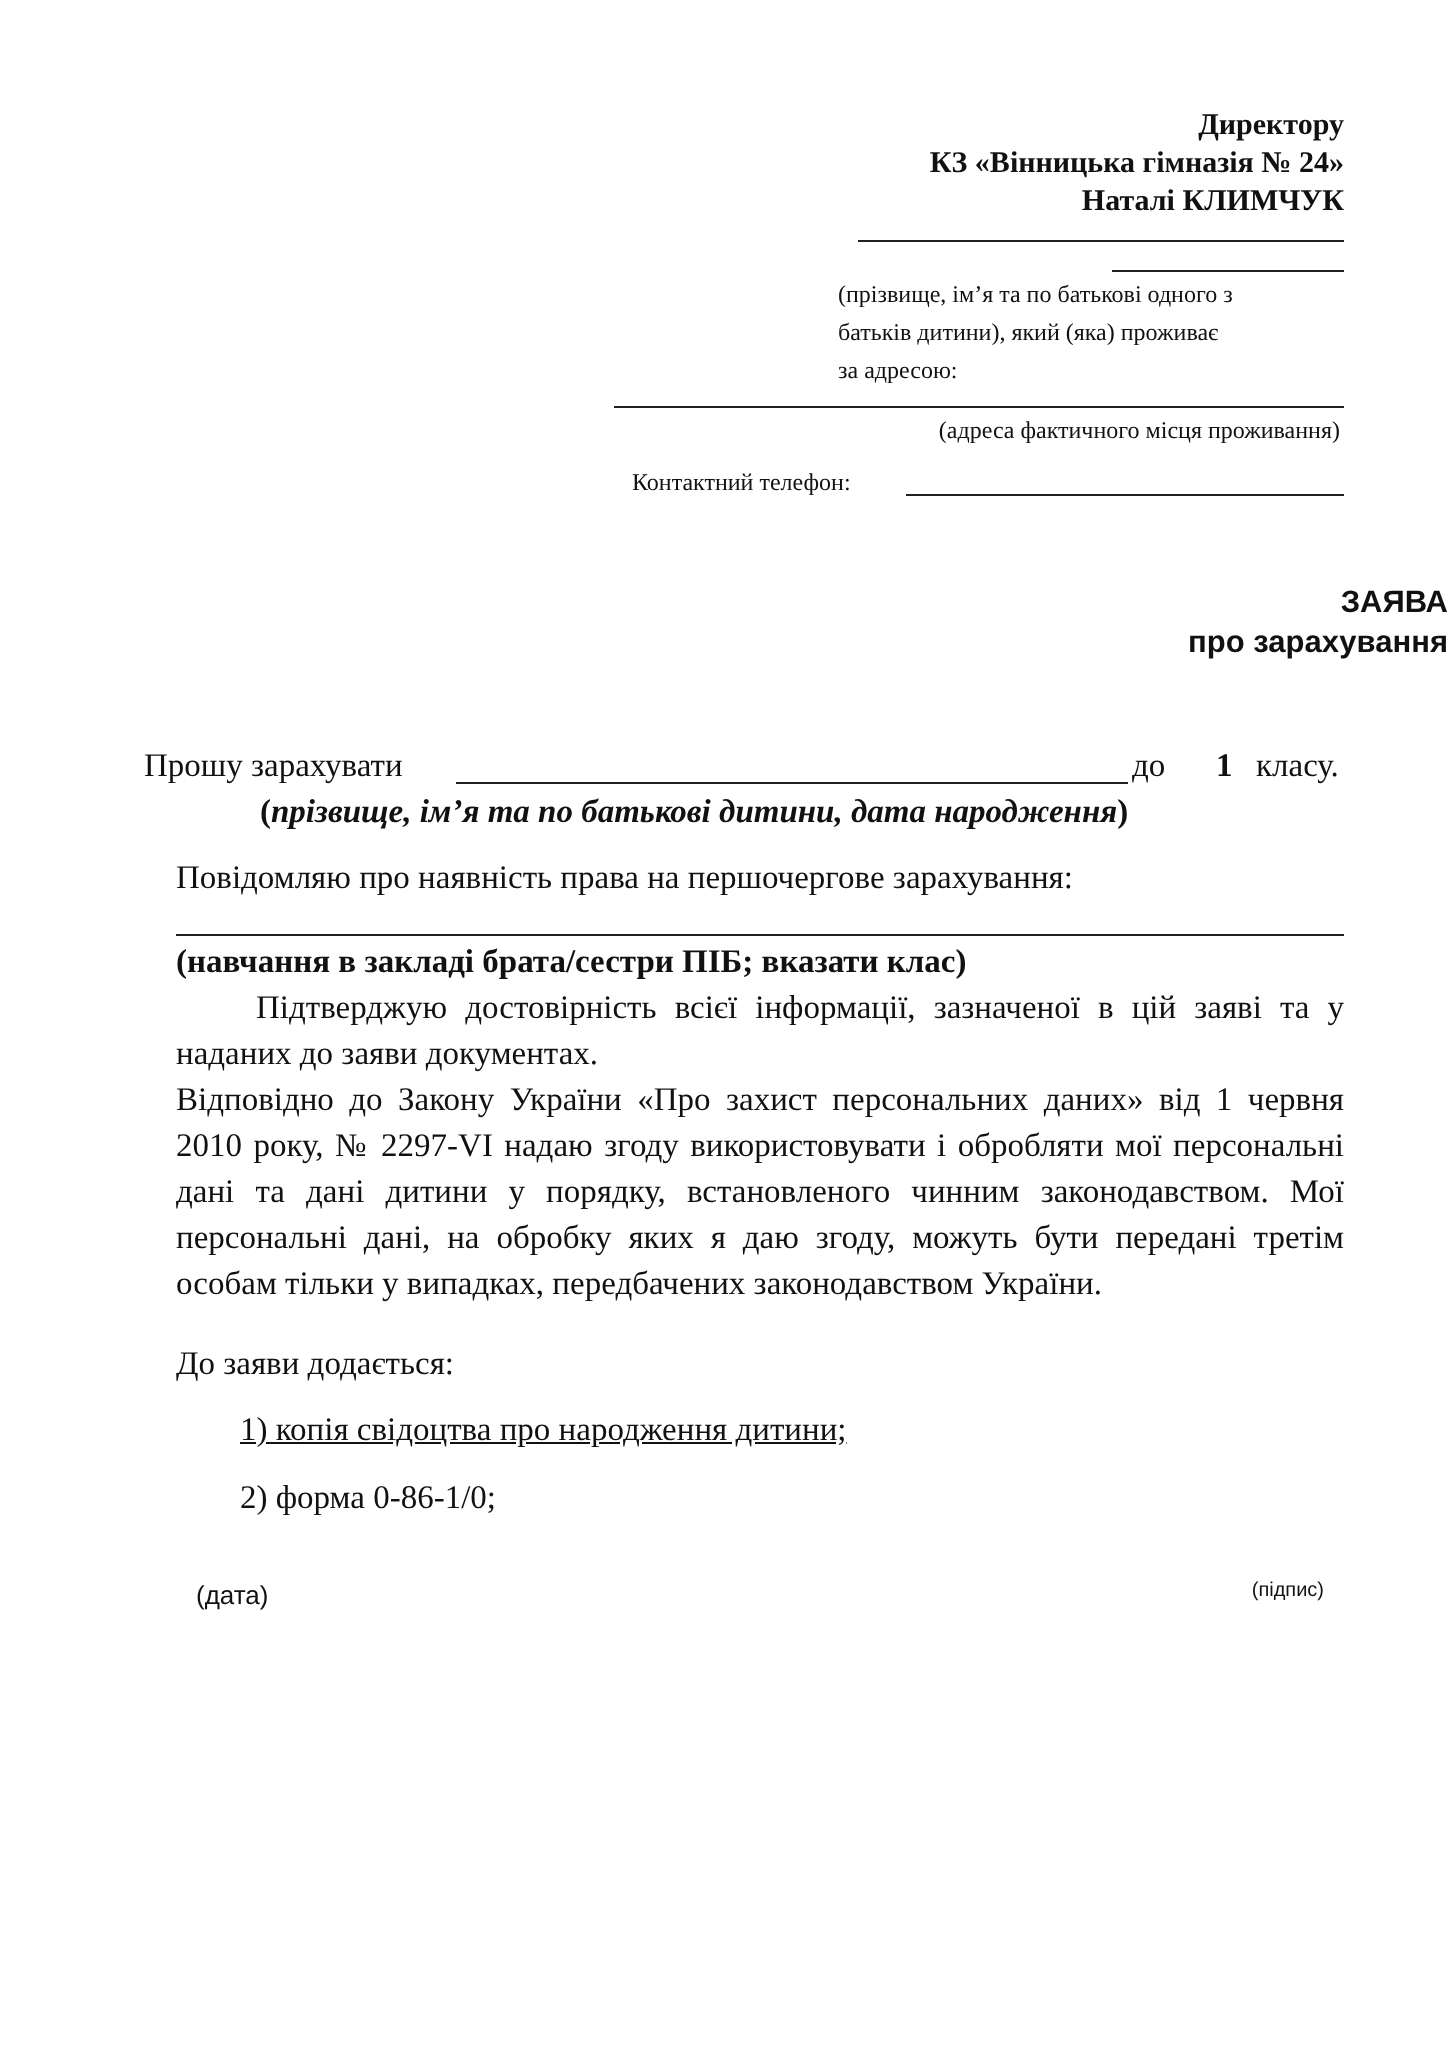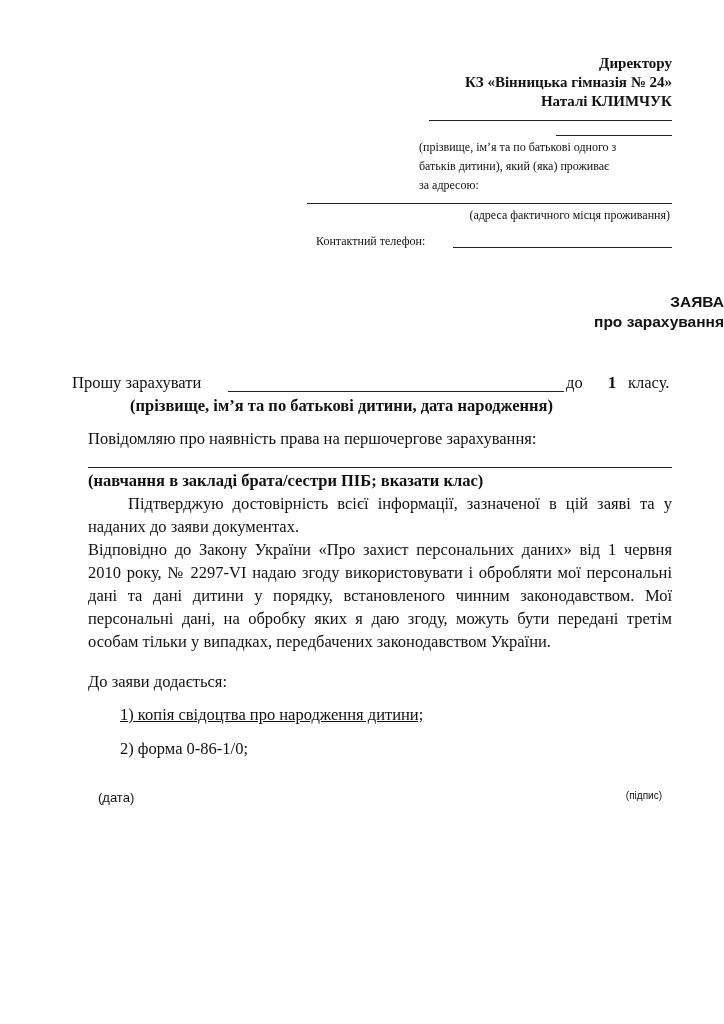--- a/index.html
+++ b/index.html
@@ -41,21 +41,21 @@
 
 <div class="abs sans title" style="left:0; top:292px;">ЗАЯВА</div>
 <div class="abs sans title" style="left:0; top:312px;">про зарахування</div>
 
 <div class="abs serif body" style="left:72px; top:371px;">Прошу  зарахувати</div>
 <div class="line" style="left:228px; width:336px; top:391px;"></div>
 <div class="abs serif body" style="left:566px; top:371px;">до</div>
 <div class="abs serif body" style="left:608px; top:371px; font-weight:bold;">1</div>
 <div class="abs serif body" style="left:628px; top:371px;">класу.</div>
 
-<div class="abs serif body" style="left:130px; top:394px; font-weight:bold;"><span>(</span><span style="">прізвище, ім’я та по батькові дитини, дата народження</span><span>)</span></div>
+<div class="abs serif body" style="left:130px; top:394px; font-weight:bold;"><span>(</span><span style="font-style:italic;">прізвище, ім’я та по батькові дитини, дата народження</span><span>)</span></div>
 
 <div class="abs serif body" style="left:88px; top:427px;">Повідомляю про наявність права на першочергове зарахування:</div>
 <div class="line" style="left:88px; width:584px; top:467px;"></div>
 <div class="abs serif body" style="left:88px; top:469px; font-weight:bold;">(навчання в закладі брата/сестри ПІБ; вказати клас)</div>
 
 <div class="abs serif body just" style="left:88px; top:492px; width:584px; text-indent:40px;">Підтверджую достовірність всієї інформації, зазначеної в цій заяві та у наданих до заяви документах.</div>
 
 <div class="abs serif body just" style="left:88px; top:538px; width:584px;">Відповідно до Закону України «Про захист персональних даних» від 1 червня 2010 року, № 2297-VI надаю згоду використовувати і обробляти мої персональні дані та дані дитини у порядку, встановленого чинним законодавством. Мої персональні дані, на обробку яких я даю згоду, можуть бути передані третім особам тільки у випадках, передбачених законодавством України.</div>
 
 <div class="abs serif body" style="left:88px; top:670px;">До заяви додається:</div>

